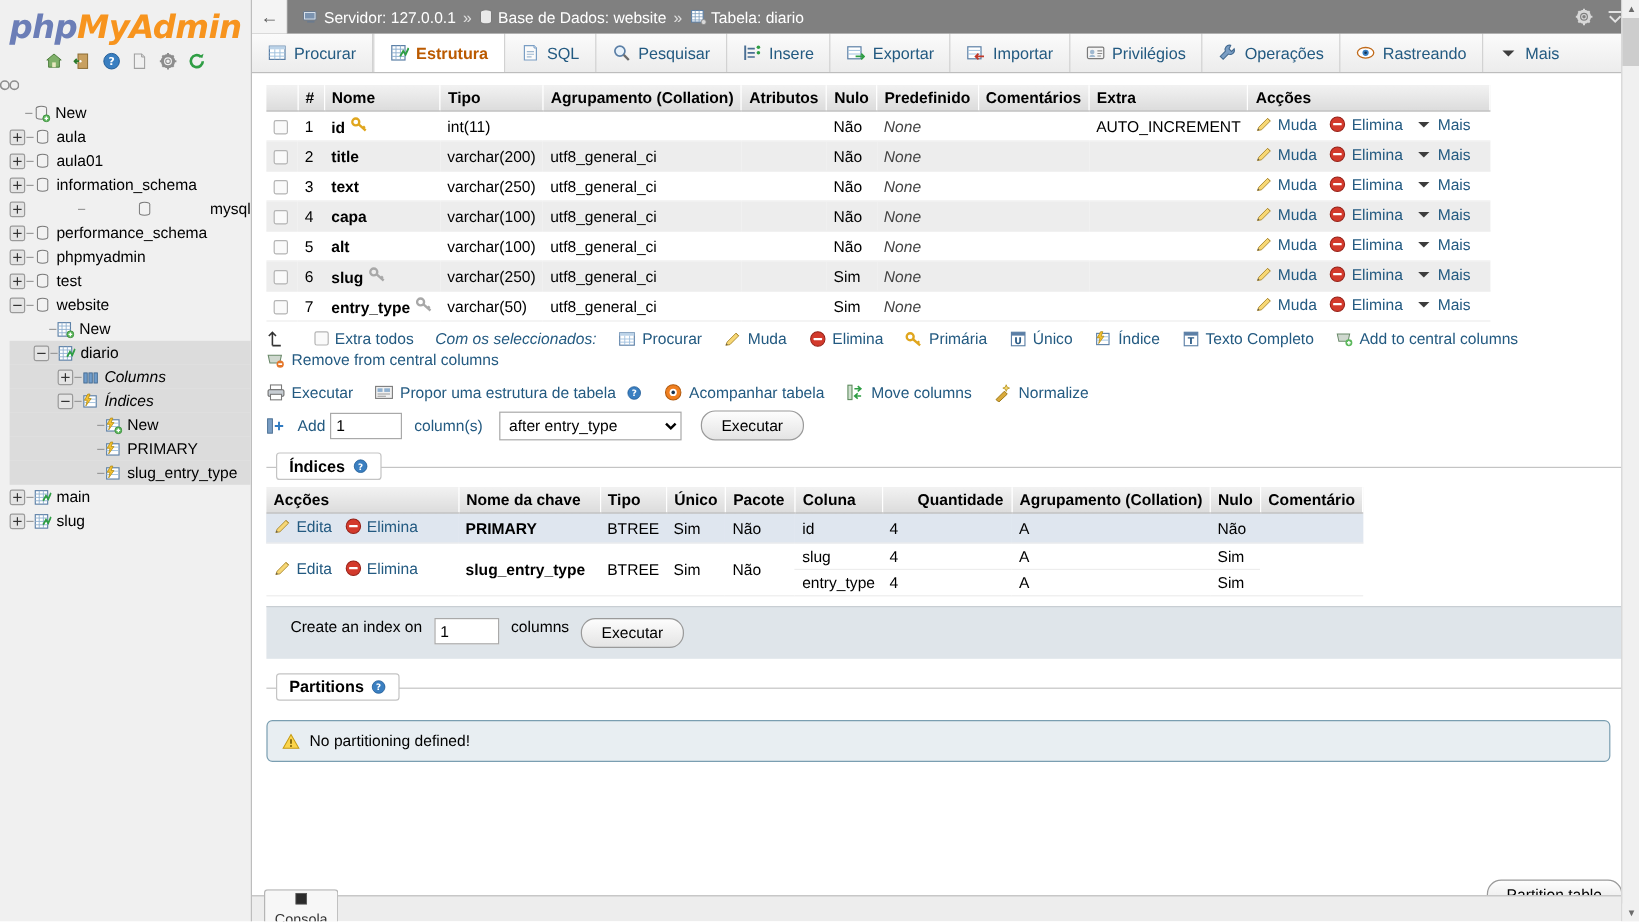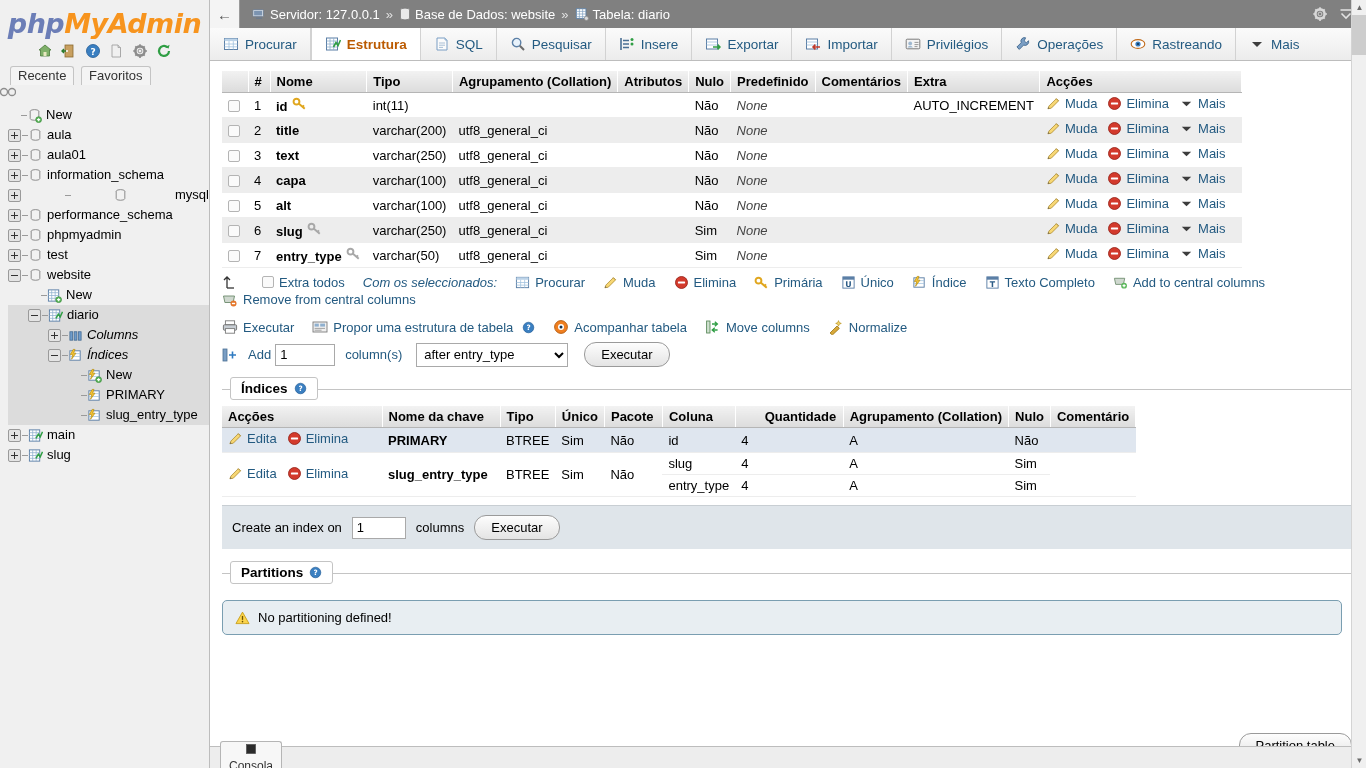--- a/index.html
+++ b/index.html
@@ -225,22 +225,22 @@
     background: #fff;
     border: 1px solid #c4c4c4;
     border-radius: 3px;
     padding: 3px 10px;
     font-weight: bold;
     font-size: 13.5px;
     display: flex; align-items: center; gap: 6px;
   }
   .formbar {
     background: #dfe5ea;
-    padding: 9px 10px;
-    display: flex; align-items: center; gap: 10px;
+    padding: 9px 20px;
+    display: flex; align-items: flex-start; gap: 10px;
     font-size: 13px;
     border-top: 1px solid #c8ced3;
   }
   .notice {
     margin: 14px 10px 0 0;
     border: 1px solid #7a9eb1;
     border-radius: 5px;
     background: #e8eef2;
     padding: 9px 12px;
     display: flex; align-items: center; gap: 8px;
@@ -329,24 +329,20 @@
           </svg>
       </span>
       <span class="ic">
         <svg width="16" height="16" viewBox="0 0 16 16">
             <path d="M13 8a5 5 0 1 1-1.7-3.8" fill="none" stroke="#2f9e44" stroke-width="2.2"></path>
             <path d="M13.6 1.8 L12.6 5.4 L9.2 4.2 Z" fill="#2f9e44"></path>
           </svg>
       </span>
     </div>
 
-    <div id="recentfav">
-      <span class="tabbtn">Recente</span>
-      <span class="tabbtn">Favoritos</span>
-    </div>
 
     <div class="pin-row">
       <span>
         <svg width="16" height="10" viewBox="0 0 16 10">
             <rect x="0.5" y="1.5" width="7" height="7" rx="3.5" fill="none" stroke="#8d8d8d" stroke-width="1.3"></rect>
             <rect x="8.5" y="1.5" width="7" height="7" rx="3.5" fill="none" stroke="#8d8d8d" stroke-width="1.3"></rect>
           </svg>
       </span>
     </div>
 

